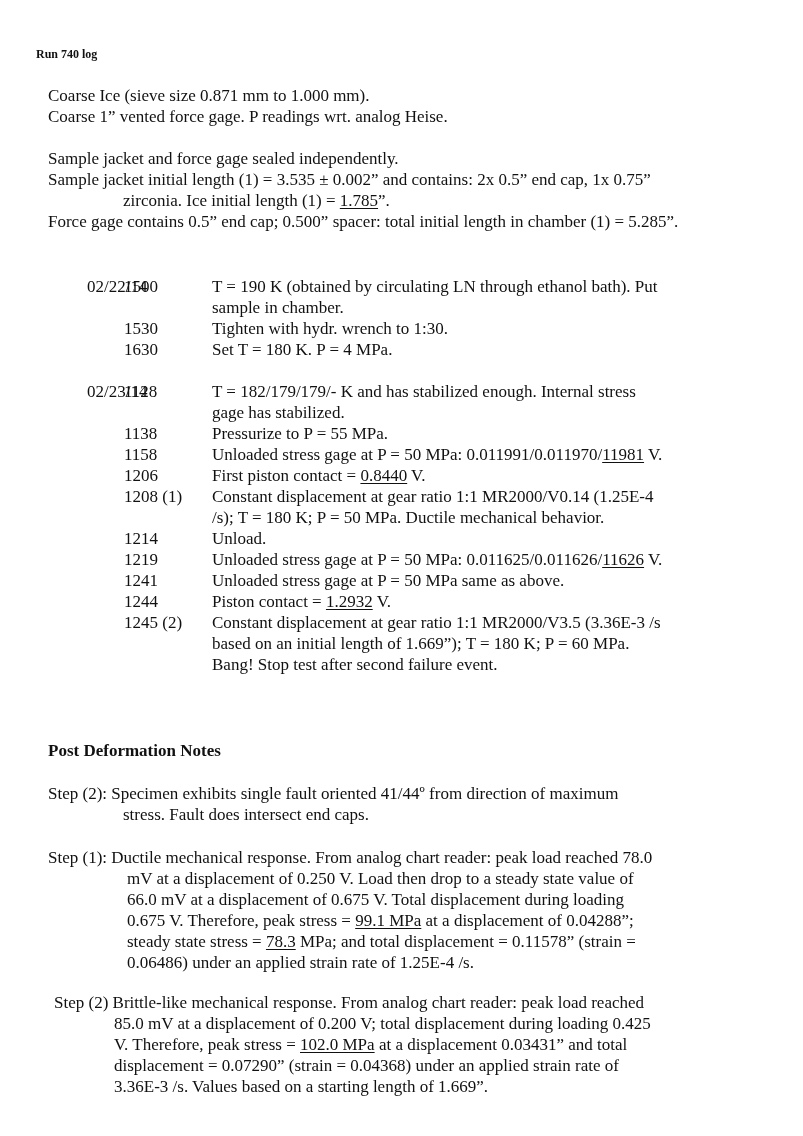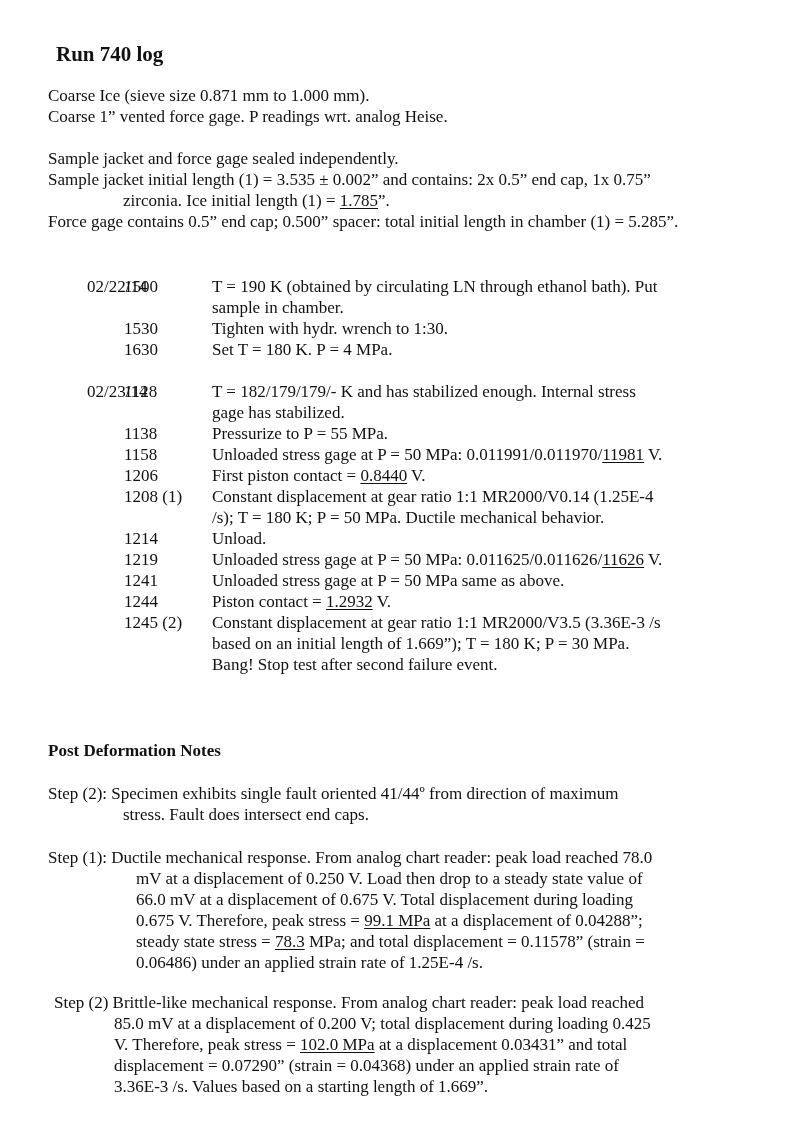--- a/index.html
+++ b/index.html
@@ -4,27 +4,27 @@
 <style>
   html, body { margin: 0; padding: 0; background: #ffffff; }
   body {
     width: 803px; height: 1136px; position: relative; overflow: hidden;
     font-family: "Liberation Serif", "DejaVu Serif", serif;
     font-size: 17px; color: #111111; line-height: 21px;
   }
   .abs { position: absolute; white-space: nowrap; }
   .bold { font-weight: bold; }
   .u { text-decoration: underline; text-underline-offset: 2px; text-decoration-thickness: 1px; }
-  .title { left: 56px; top: 44px; font-weight: bold; font-size: 21px; }
+  .title { left: 36px; top: 44px; font-weight: bold; font-size: 12px; }
   .line { left: 48px; }
   .indent { left: 123px; text-align: right; }
   .date { left: 48px; margin-left: 39px; }
   .time { left: 124px; }
   .entry { left: 212px; }
-  .note-indent { left: 136px; }
+  .note-indent { left: 127px; }
   .note-indent2 { left: 114px; }
 </style>
 </head>
 <body>
 
 <div>
 
   <div class="abs title">Run 740 log</div>
 
   <div class="abs line" style="top:85px">Coarse Ice (sieve size 0.871 mm to 1.000 mm).</div>
@@ -69,21 +69,21 @@
   <div class="abs entry" style="top:549px"><span>Unloaded stress gage at P = 50 MPa: 0.011625/0.011626/</span><span class="u">11626</span><span> V.</span></div>
 
   <div class="abs time" style="top:570px">1241</div>
   <div class="abs entry" style="top:570px">Unloaded stress gage at P = 50 MPa same as above.</div>
 
   <div class="abs time" style="top:591px">1244</div>
   <div class="abs entry" style="top:591px"><span>Piston contact = </span><span class="u">1.2932</span><span> V.</span></div>
 
   <div class="abs time" style="top:612px">1245 (2)</div>
   <div class="abs entry" style="top:612px">Constant displacement at gear ratio 1:1 MR2000/V3.5 (3.36E-3 /s</div>
-  <div class="abs entry" style="top:633px">based on an initial length of 1.669”); T = 180 K; P = 30 MPa.</div>
+  <div class="abs entry" style="top:633px">based on an initial length of 1.669”); T = 180 K; P = 60 MPa.</div>
   <div class="abs entry" style="top:654px">Bang! Stop test after second failure event.</div>
 
   <div class="abs line bold" style="top:740px">Post Deformation Notes</div>
 
   <div class="abs line" style="top:783px">Step (2): Specimen exhibits single fault oriented 41/44º from direction of maximum</div>
   <div class="abs indent" style="top:804px">stress. Fault does intersect end caps.</div>
 
   <div class="abs line" style="top:847px">Step (1): Ductile mechanical response. From analog chart reader: peak load reached 78.0</div>
   <div class="abs note-indent" style="top:868px">mV at a displacement of 0.250 V. Load then drop to a steady state value of</div>
   <div class="abs note-indent" style="top:889px">66.0 mV at a displacement of 0.675 V. Total displacement during loading</div>

